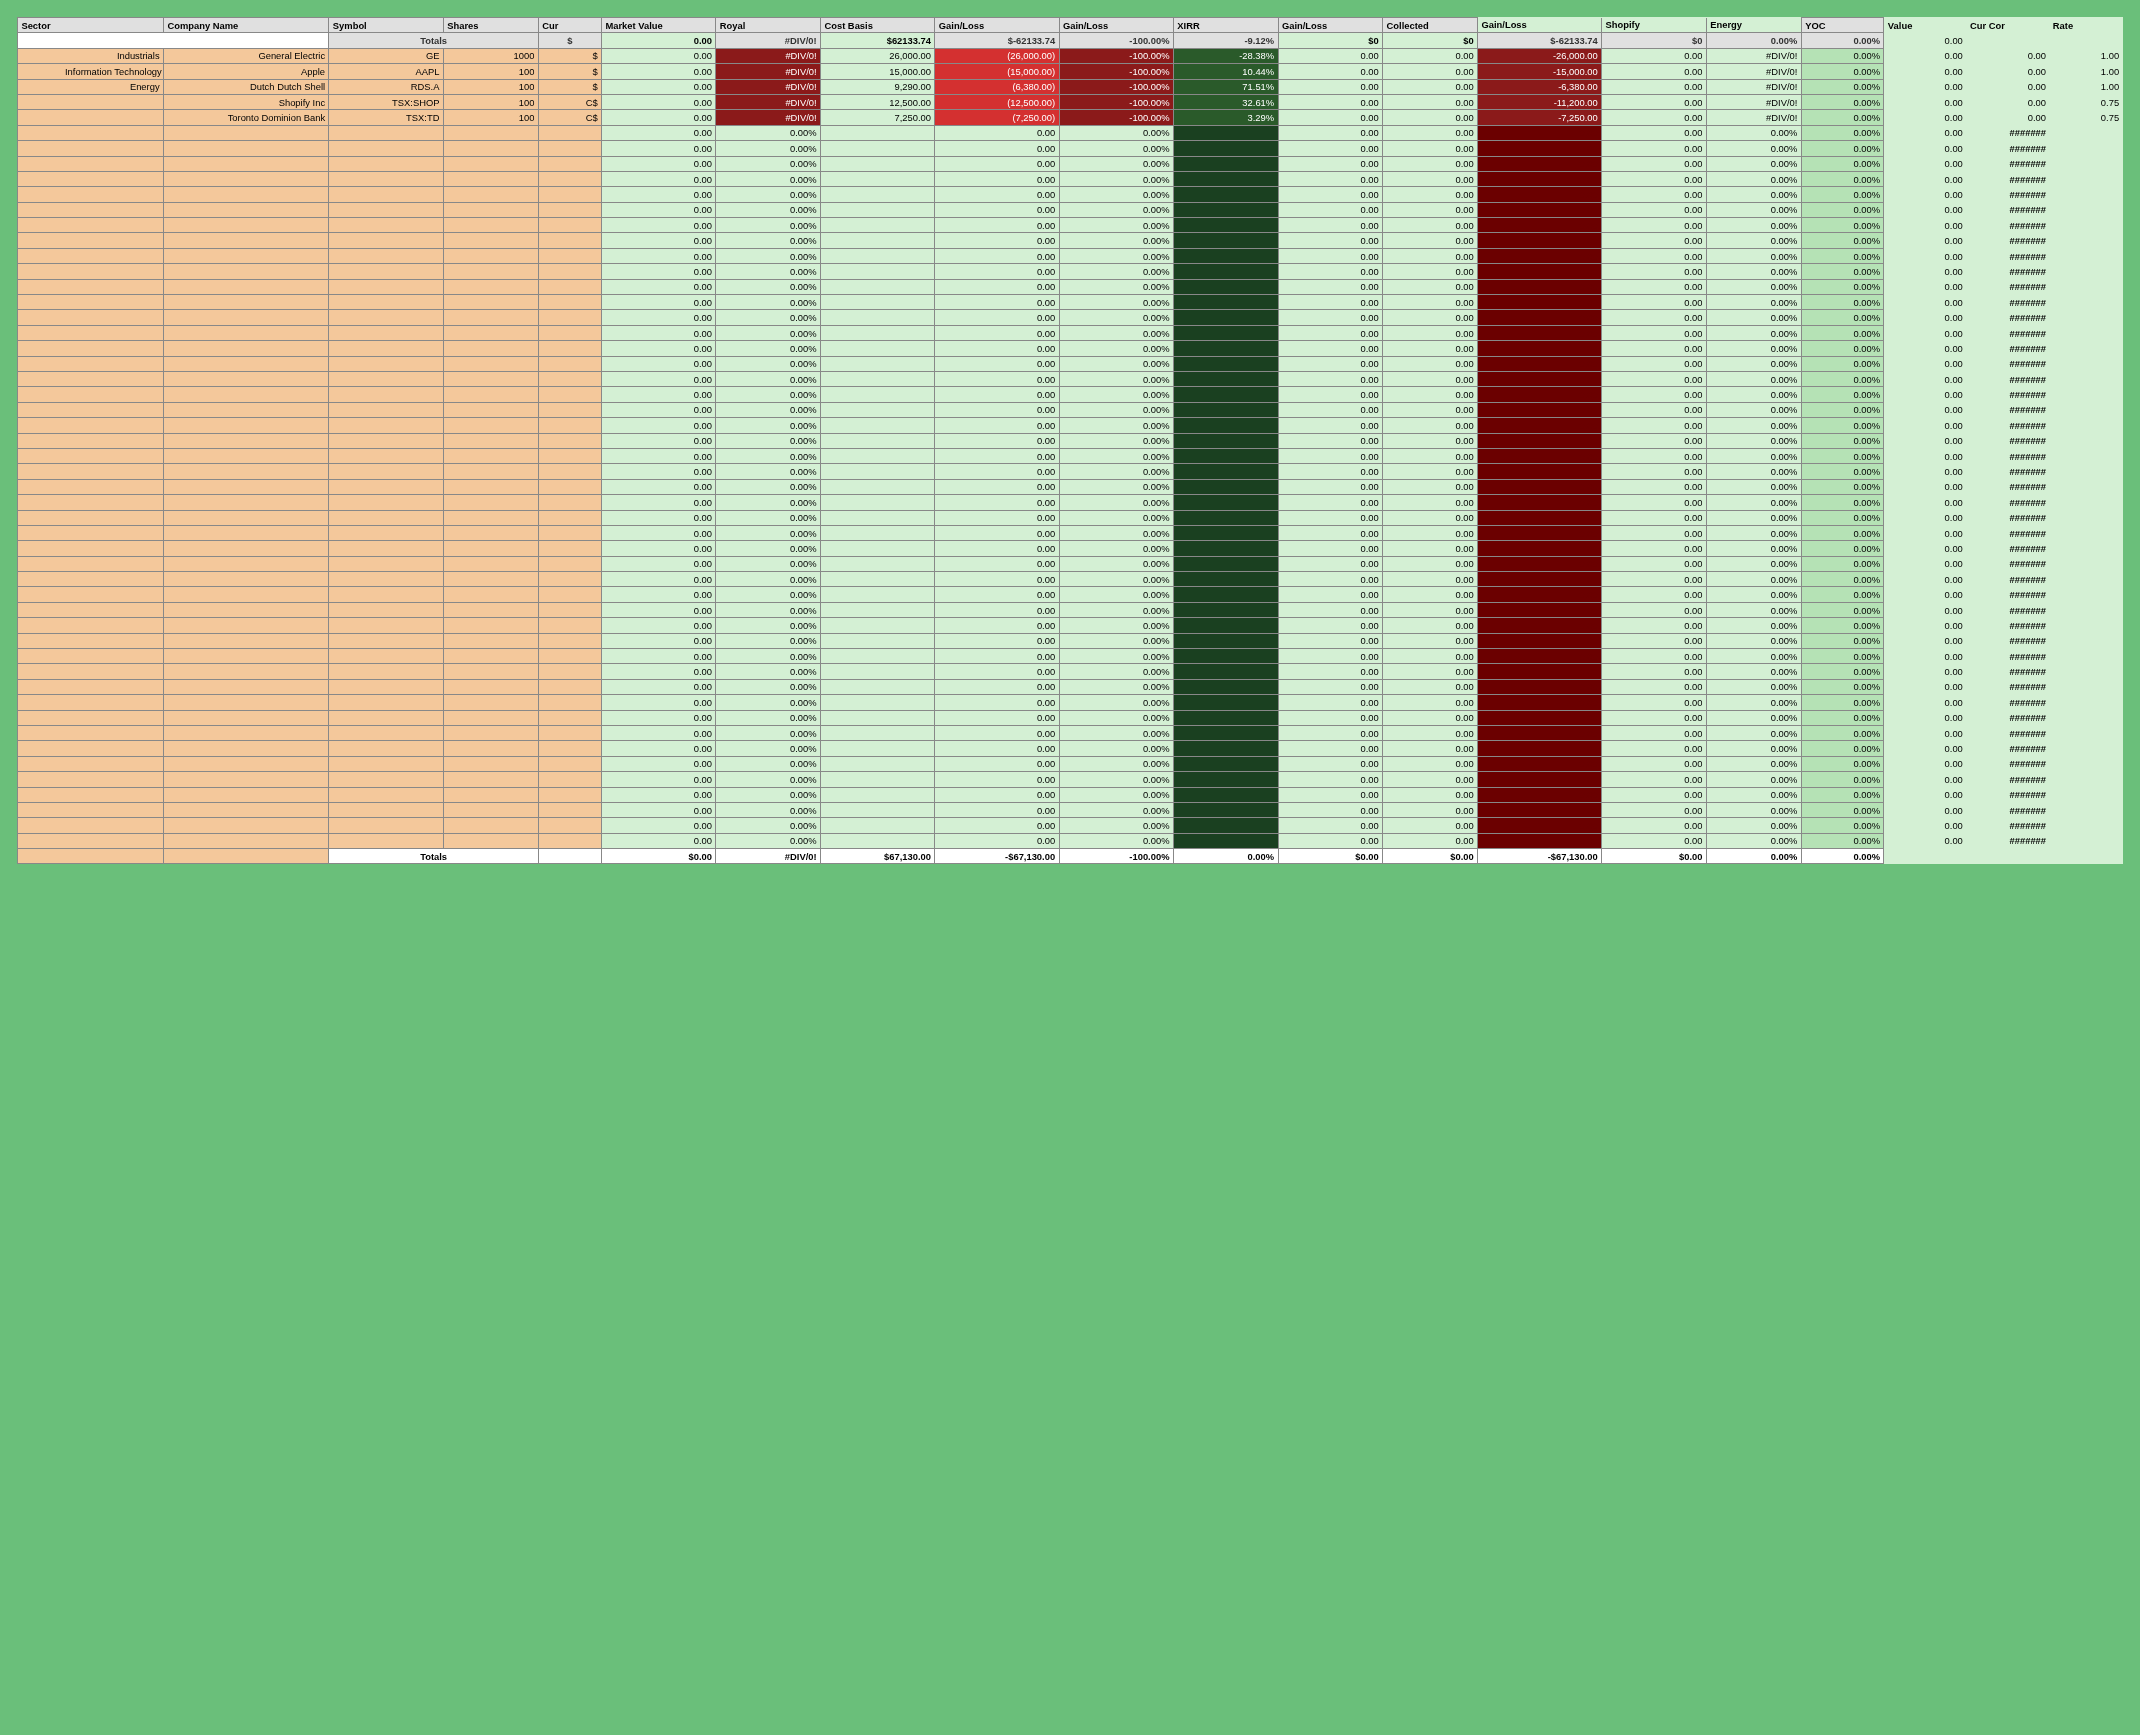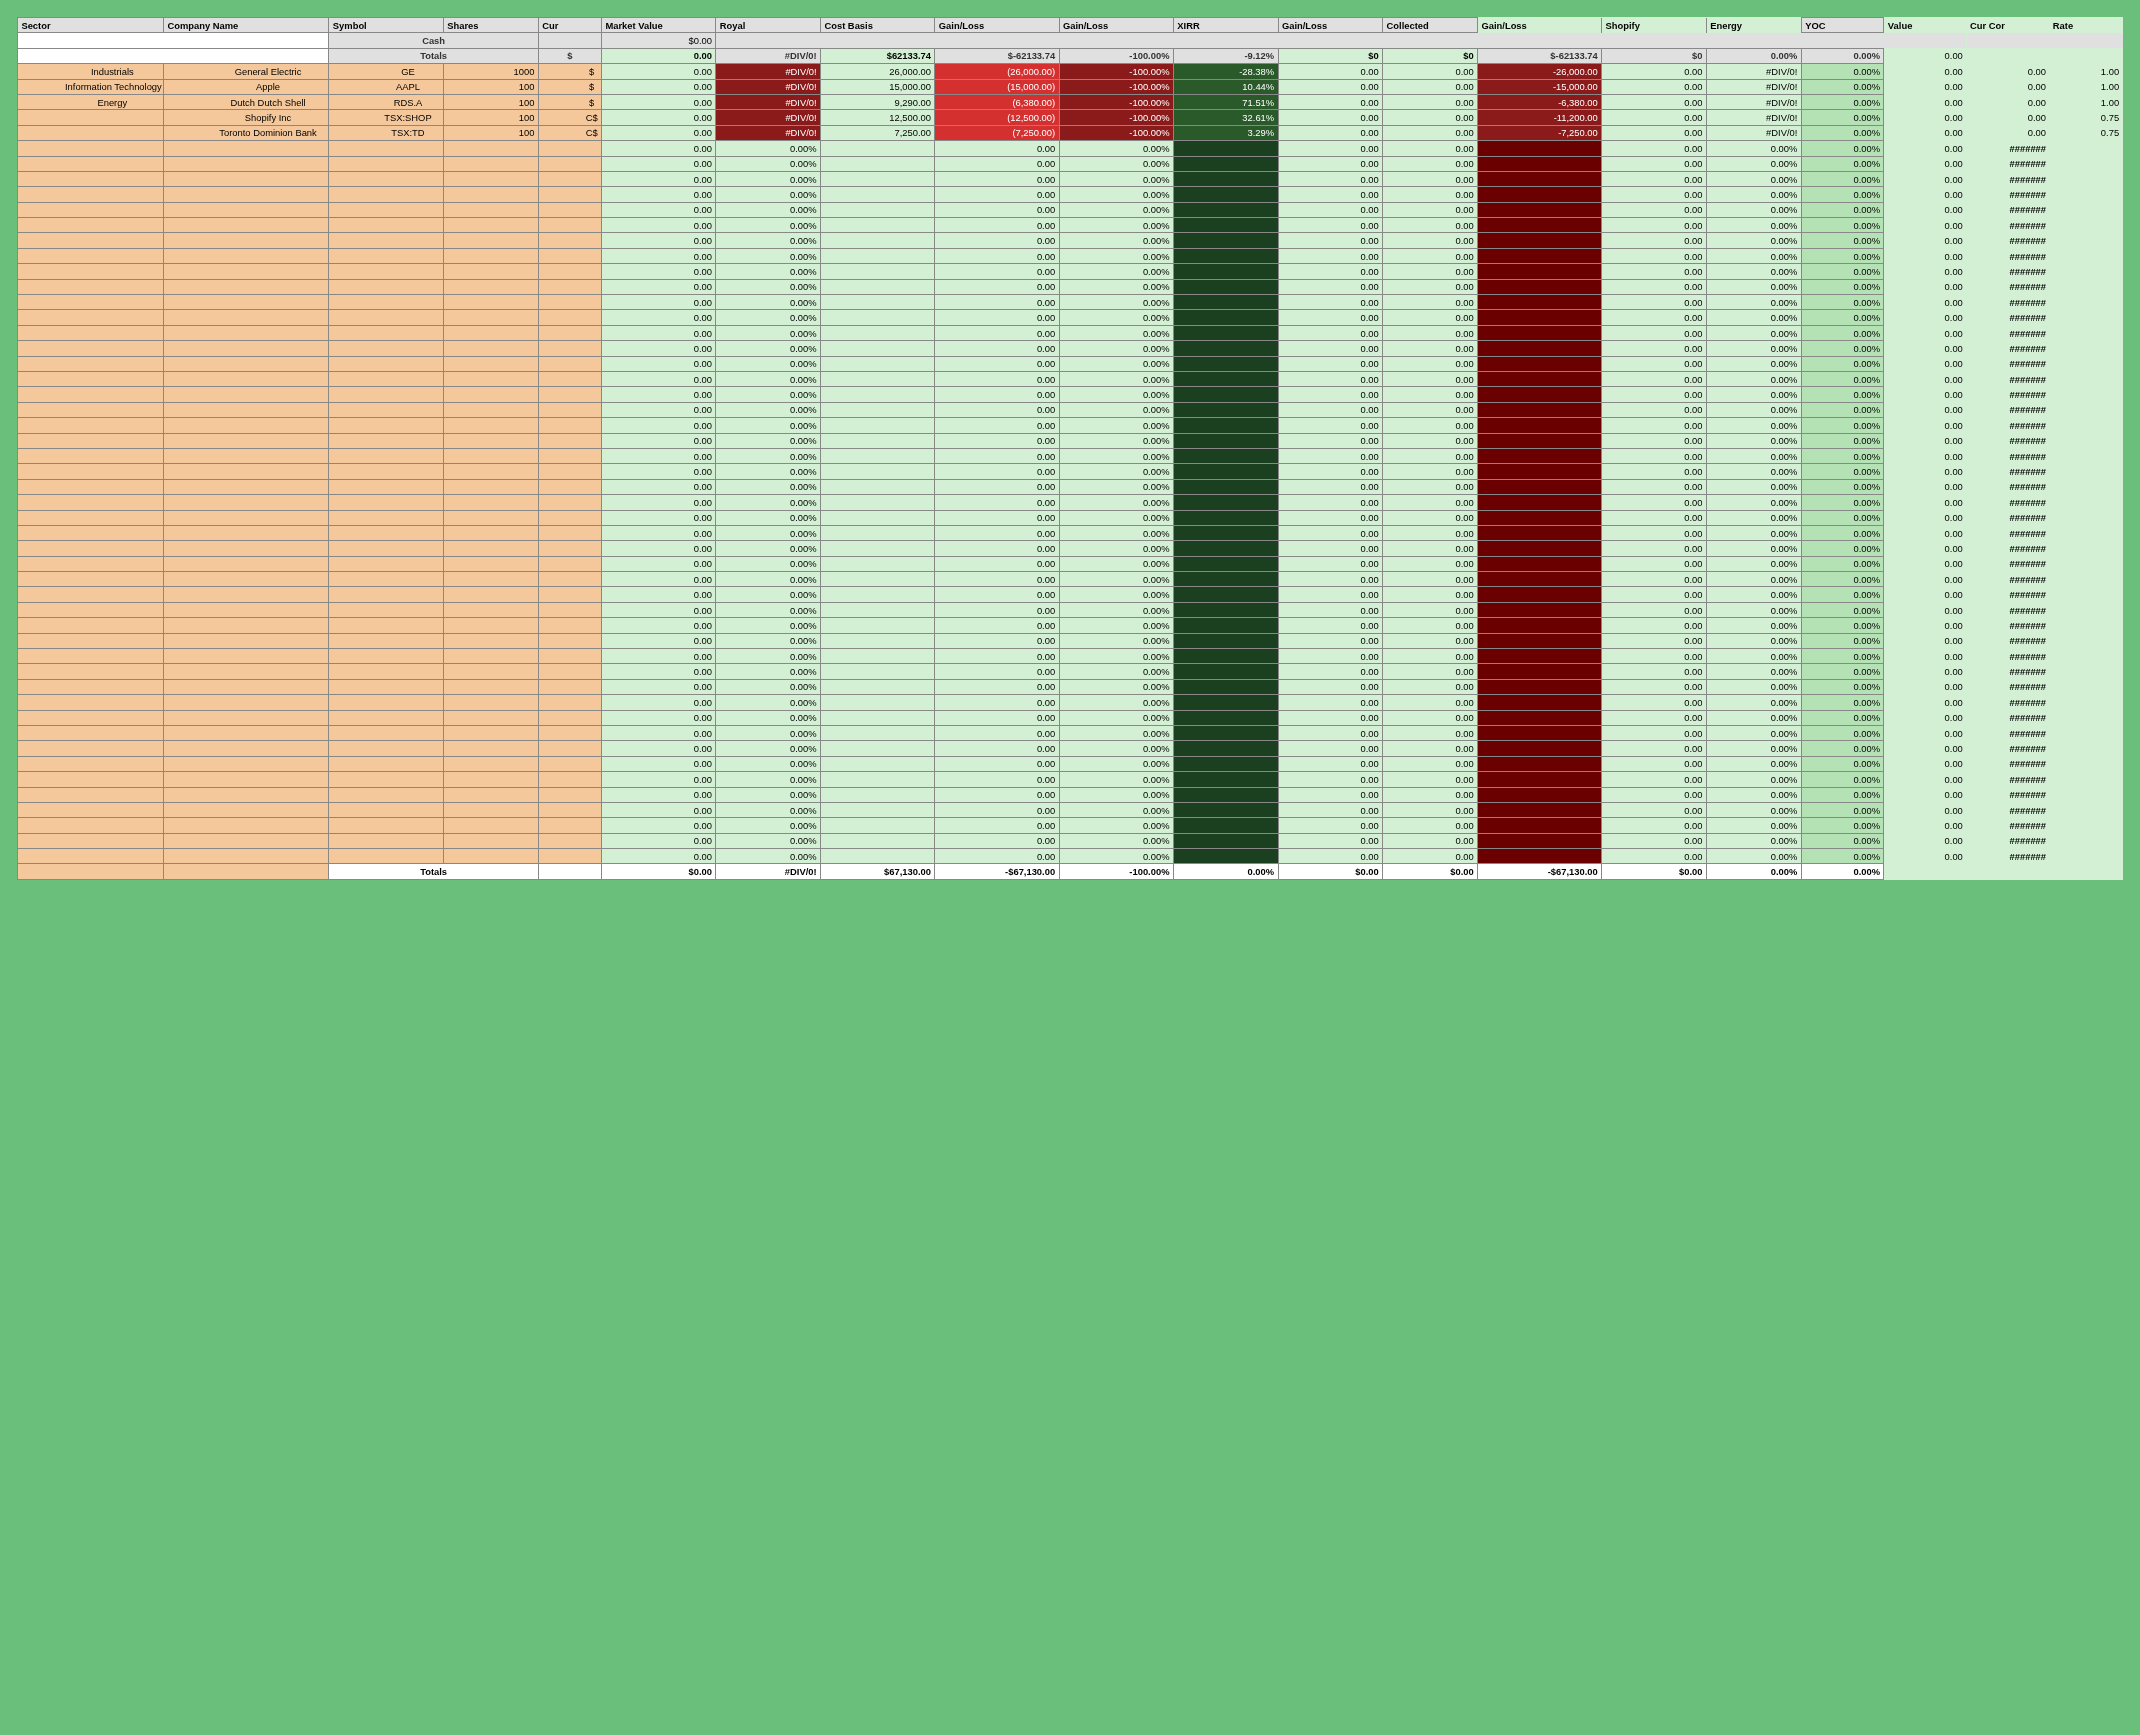--- a/index.html
+++ b/index.html
@@ -28,21 +28,21 @@
   th {
     background: #e0e0e0;
     font-weight: bold;
     text-align: left;
   }
   .hdr-noborder {
     background: #d4f0d4;
     border-top: none;
     border-bottom: none;
   }
-  .left { text-align: center; padding-left: 47px; }
+  .left { text-align: right; padding-left: 47px; }
   .center { text-align: center; }
   .peach { background: #f4c89b; }
   .lightgreen { background: #d4f0d4; }
   .midgreen { background: #b5e2b5; }
   .gray { background: #e0e0e0; color:#333; }
   .darkred { background: #8b1a1a; color: #fff; }
   .darkred2 { background: #6b0000; color: #6b0000; }
   .red-bright { background: #d43030; color: #fff; }
   .darkgreen { background: #2a5a2a; color: #fff; }
   .darkgreen-empty { background: #1a4020; }
@@ -114,40 +114,20 @@
         <th class="hdr-noborder">Gain/Loss</th>
         <th class="hdr-noborder">Shopify</th>
         <th class="hdr-noborder">Energy</th>
         <th>YOC</th>
         <th class="hdr-noborder" style="border: none;">Value</th>
         <th class="hdr-noborder" style="border: none;">Cur Cor</th>
         <th class="hdr-noborder" style="border: none;">Rate</th>
       </tr>
   </thead>
   <tbody id="body">
-      <tr class="cash-row">
-        <td class="gray" colspan="2" style="background: rgb(255, 255, 255); border-right: none;"></td>
-        <td class="gray center" colspan="2" style="font-weight: bold;">Cash</td>
-        <td class="gray"></td>
-        <td class="peach">$0.00</td>
-        <td class="lightgreen" style="border: none;"></td>
-        <td class="lightgreen" style="border: none;"></td>
-        <td class="lightgreen" style="border: none;"></td>
-        <td class="lightgreen" style="border: none;"></td>
-        <td class="lightgreen" style="border: none;"></td>
-        <td class="lightgreen" style="border: none;"></td>
-        <td class="lightgreen" style="border: none;"></td>
-        <td class="lightgreen" style="border: none;"></td>
-        <td class="lightgreen" style="border: none;"></td>
-        <td class="lightgreen" style="border: none;"></td>
-        <td class="lightgreen" style="border: none;"></td>
-        <td class="lightgreen" style="border: none;"></td>
-        <td class="lightgreen" style="border: none;"></td>
-        <td class="lightgreen" style="border: none;"></td>
-      </tr>
       <tr>
         <td colspan="2" style="background: rgb(255, 255, 255); border-top: none;"></td>
         <td class="gray center" colspan="2" style="font-weight: bold;">Totals</td>
         <td class="gray center" style="font-weight: bold;">$</td>
         <td class="lightgreen" style="font-weight: bold;">0.00</td>
         <td class="gray" style="font-weight: bold;">#DIV/0!</td>
         <td class="lightgreen" style="font-weight: bold;">$62133.74</td>
         <td class="gray" style="font-weight: bold;">$-62133.74</td>
         <td class="gray" style="font-weight: bold;">-100.00%</td>
         <td class="gray" style="font-weight: bold;">-9.12%</td>

